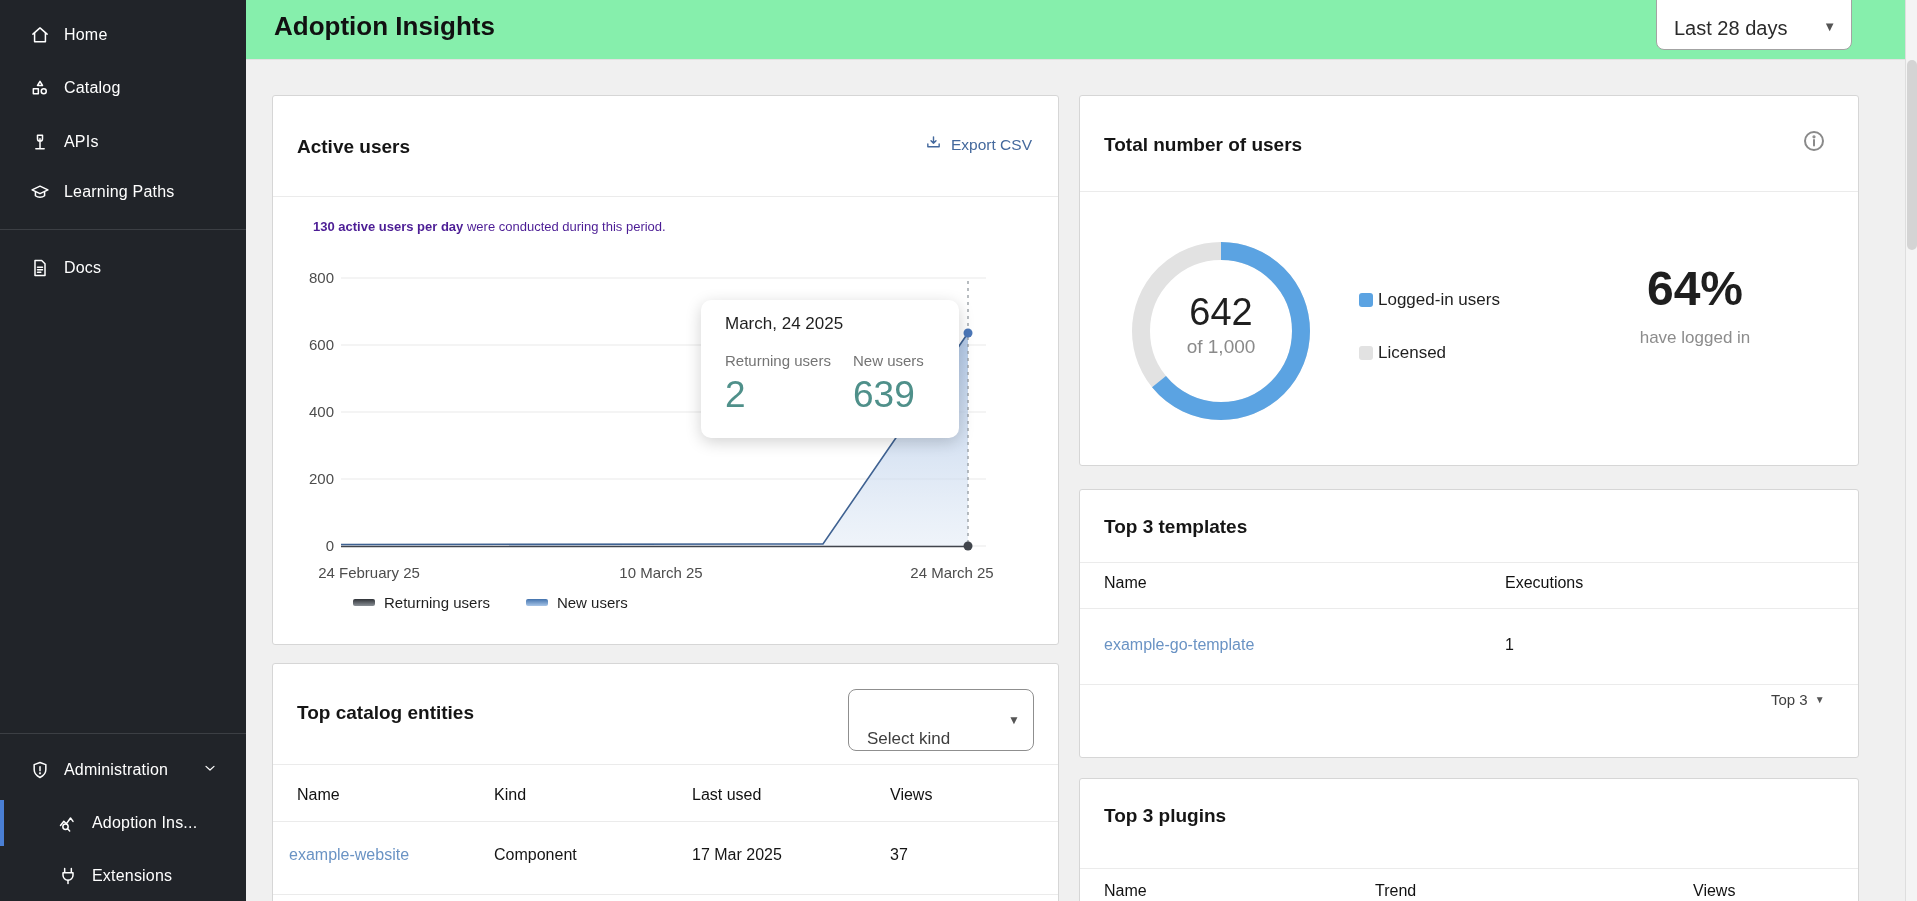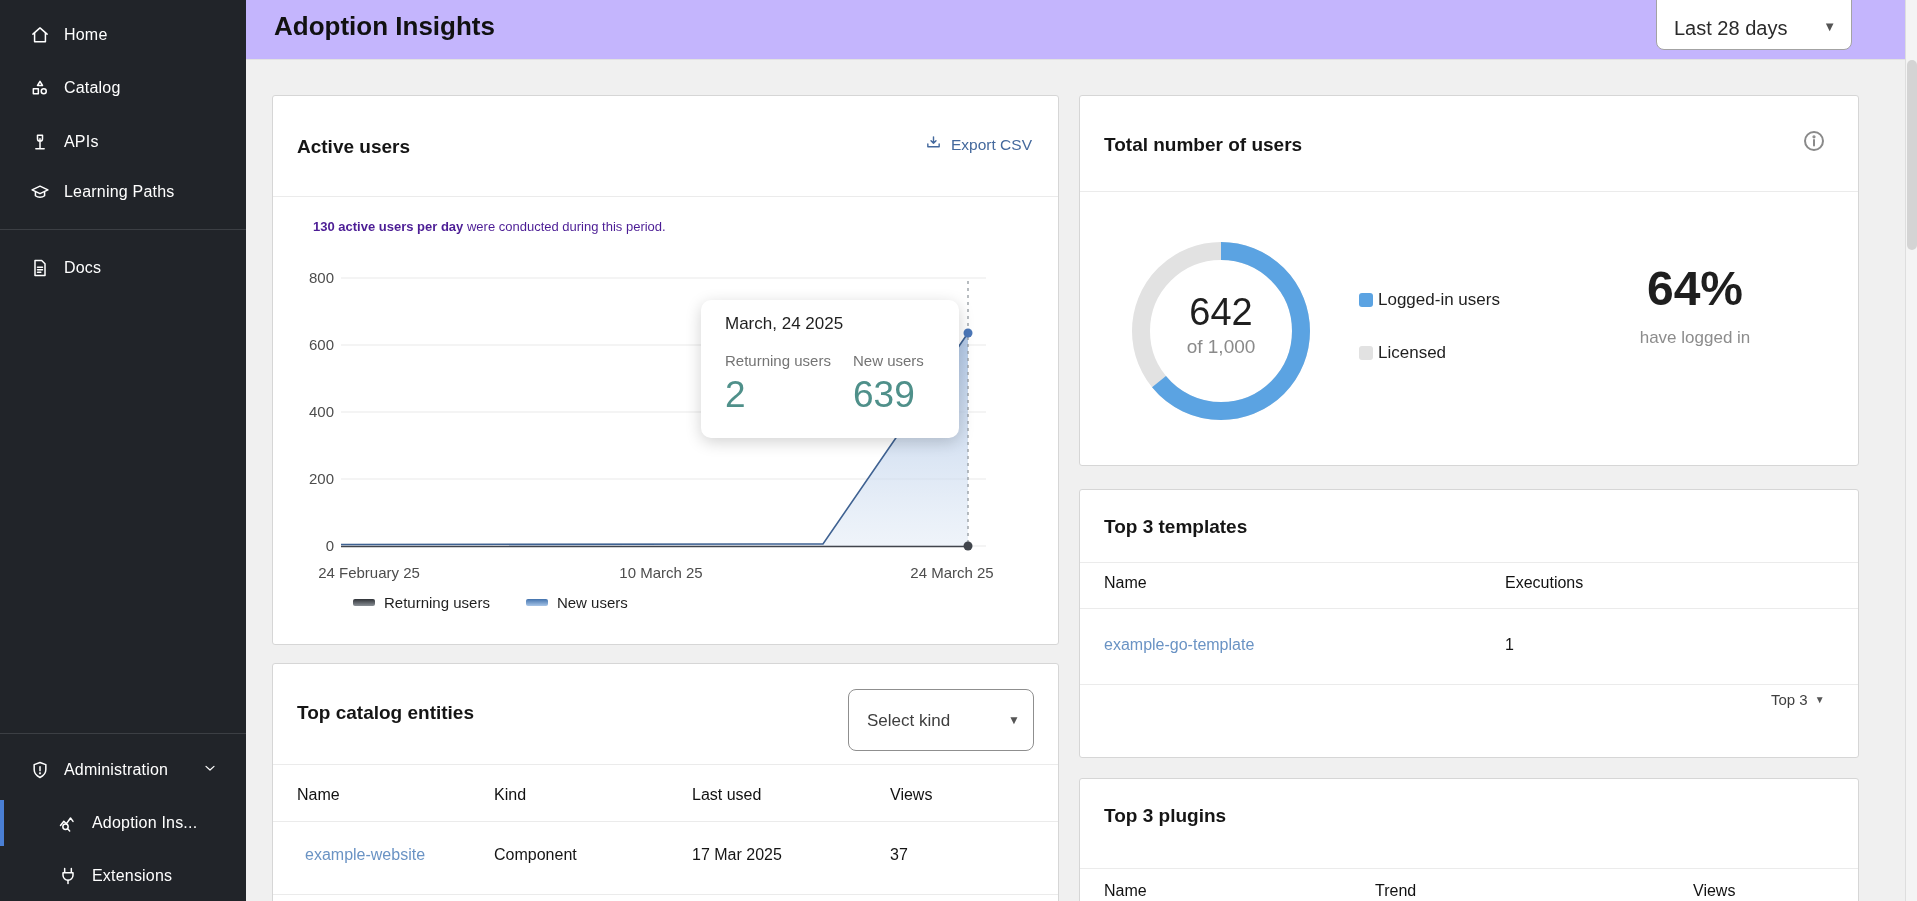--- a/index.html
+++ b/index.html
@@ -12,21 +12,21 @@
   .side-item { position:absolute; left:0; right:0; height:40px; display:flex; align-items:center; color:#fff; font-size:16px; cursor:pointer; }
   .side-item .ic { width:20px; height:20px; margin-left:30px; display:inline-flex; }
   .side-item .lbl { margin-left:14px; letter-spacing:.2px; }
   .side-item.sub .ic { margin-left:58px; }
   .side-divider { position:absolute; left:0; right:0; height:1px; background:#3c3f44; }
   .sel-bar { position:absolute; left:0; top:800px; width:4px; height:46px; background:#4a7fd4; }
   .chev { position:absolute; left:202px; }
   svg.wicon { stroke:#fff; fill:none; stroke-width:1.8; stroke-linecap:round; stroke-linejoin:round; width:20px; height:20px; }
 
   
-  .topbar { position:absolute; left:246px; top:0; right:0; height:60px; background:#c4b5fd; border-bottom:1px solid #e2e2e2; z-index:4; }
+  .topbar { position:absolute; left:246px; top:0; right:0; height:60px; background:#86efac; border-bottom:1px solid #e2e2e2; z-index:4; }
   .page-title { position:absolute; left:28px; top:11px; font-size:26px; font-weight:700; color:#111; }
   .range-select { position:absolute; right:65px; top:-8px; width:196px; height:58px; border:1px solid #a3a3a3; border-radius:8px; background:#fff; cursor:pointer; }
   .range-select .val { position:absolute; left:17px; top:24px; font-size:20px; color:#2b2b2b; }
   .range-select .caret { position:absolute; right:15px; top:26px; color:#555; font-size:13px; }
 
   
   .scrollbar { position:absolute; right:0; top:0; width:12px; height:901px; background:#f4f4f4; border-left:1px solid #dedede; z-index:6; }
   .scroll-thumb { position:absolute; left:1px; top:60px; width:10px; height:190px; background:#d4d4d4; border-radius:5px; }
 
   
@@ -51,21 +51,21 @@
     box-shadow:0 4px 16px rgba(0,0,0,.18); z-index:3; }
   .tt-date { position:absolute; left:24px; top:14px; font-size:17px; color:#1f1f1f; }
   .tt-col { position:absolute; top:52px; }
   .tt-col .tl { font-size:15px; color:#747474; }
   .tt-col .tv { font-size:37px; color:#4f908a; margin-top:5px; }
   .tt-c1 { left:24px; } .tt-c2 { left:152px; }
 
   
   #card-catalog { left:272px; top:663px; width:787px; height:260px; }
   .kind-select { position:absolute; right:24px; top:25px; width:186px; height:62px; border:1px solid #8f8f8f; border-radius:8px; cursor:pointer; }
-  .kind-select .val { position:absolute; left:18px; top:21px; font-size:17px; color:#3f3f3f; }
+  .kind-select .val { position:absolute; left:18px; top:39px; font-size:17px; color:#3f3f3f; }
   .kind-select .caret { position:absolute; right:13px; top:23px; color:#555; font-size:12px; }
   .tcell { position:absolute; font-size:16px; color:#151515; white-space:nowrap; }
   .thead { color:#111; }
   a.link { color:#6a93c4; text-decoration:none; cursor:pointer; }
 
   
   #card-users { left:1079px; top:95px; width:780px; height:371px; }
   .info-icon { position:absolute; right:32px; top:33px; width:24px; height:24px; cursor:pointer; }
   .donut-box { position:absolute; left:41px; top:135px; width:200px; height:200px; }
   .donut-center { position:absolute; left:41px; top:195px; width:200px; text-align:center; }
@@ -273,21 +273,21 @@
       <span class="caret">▼</span>
     </div>
     <div class="hdiv" style="top:100px"></div>
 
     <span class="tcell thead" style="left:24px;  top:122px">Name</span>
     <span class="tcell thead" style="left:221px; top:122px">Kind</span>
     <span class="tcell thead" style="left:419px; top:122px">Last used</span>
     <span class="tcell thead" style="left:617px; top:122px">Views</span>
     <div class="hdiv" style="top:157px"></div>
 
-    <span class="tcell" style="left:32px;  top:182px"><a class="link">example-website</a></span>
+    <span class="tcell" style="left:16px;  top:182px"><a class="link">example-website</a></span>
     <span class="tcell" style="left:221px; top:182px">Component</span>
     <span class="tcell" style="left:419px; top:182px">17 Mar 2025</span>
     <span class="tcell" style="left:617px; top:182px">37</span>
     <div class="hdiv" style="top:230px"></div>
   </section>
 
   <section class="card" id="card-users">
     <h2 class="card-title" style="top:38px">Total number of users</h2>
     <span class="info-icon">
       <svg viewBox="0 0 24 24" style="width:24px;height:24px;stroke:#8a8a8a;fill:none;stroke-width:2;stroke-linecap:round">

